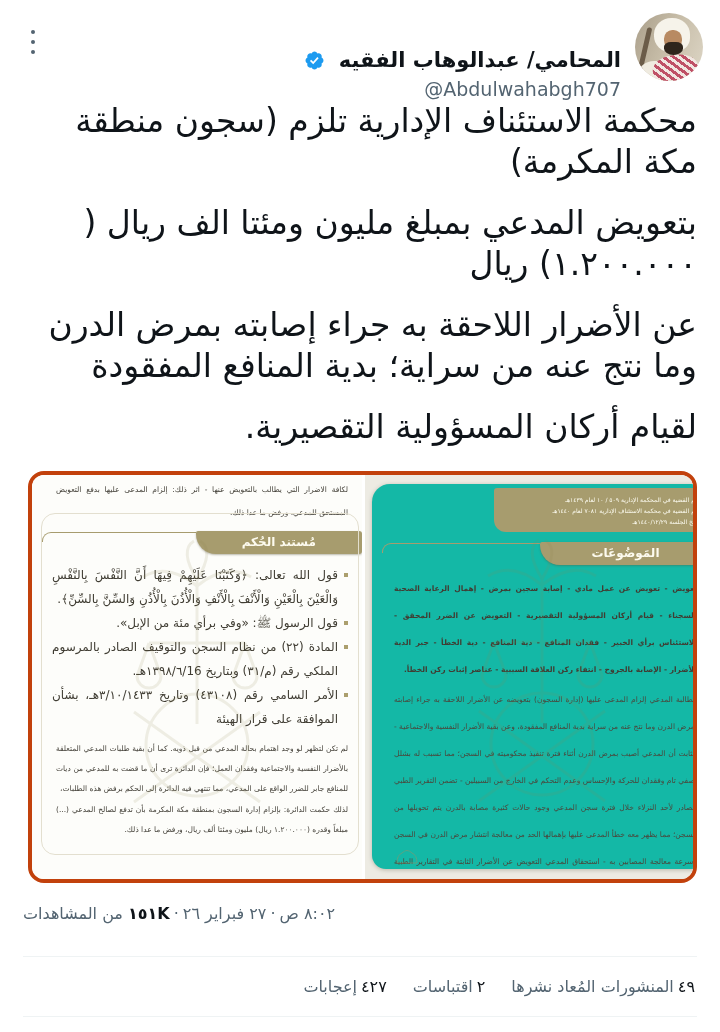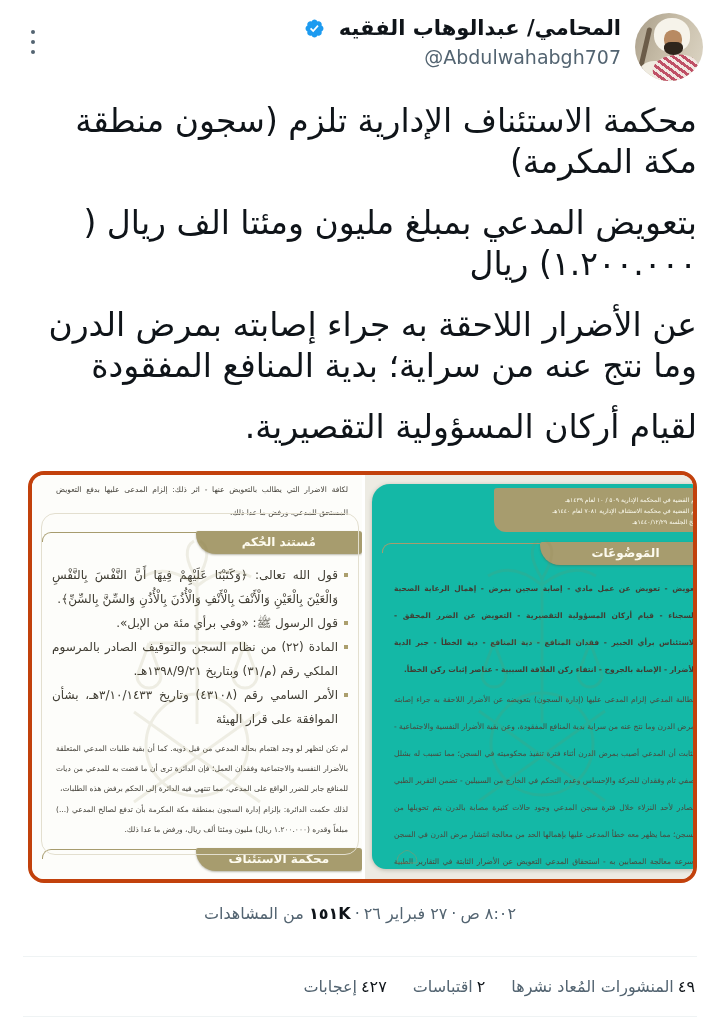--- a/index.html
+++ b/index.html
@@ -13,21 +13,21 @@
   .avatar { position:absolute; right:17px; top:13px; width:68px; height:68px; border-radius:50%; overflow:hidden;
             background:linear-gradient(115deg,#a99e8a 0%,#c6bca7 45%,#ded7c7 100%); }
   .avatar .ghutra { position:absolute; top:5px; right:13px; width:36px; height:34px; background:#f6f3ea; border-radius:48% 48% 42% 46%; }
   .avatar .face { position:absolute; top:17px; right:21px; width:18px; height:19px; background:#b88a62; border-radius:46%; }
   .avatar .beard { position:absolute; top:29px; right:20px; width:19px; height:13px; background:#2e2推51f; background:#2e251c; border-radius:38% 38% 52% 52%; }
   .avatar .shemagh { position:absolute; bottom:-6px; right:4px; width:46px; height:32px; transform:rotate(-9deg);
             background:repeating-linear-gradient(45deg,#bf5066 0 3px,#f1e6e1 3px 6px); border-radius:42% 46% 0 0; }
   .avatar .robe { position:absolute; bottom:-4px; right:34px; width:30px; height:24px; background:#efebe0; border-radius:50% 30% 0 0; }
   .avatar .sword { position:absolute; left:7px; top:14px; width:5px; height:48px; background:#6b5c49; border-radius:3px; transform:rotate(13deg); }
   .id-block { position:absolute; right:99px; top:16px; direction:rtl; text-align:right; }
-  .name-row { display:flex; align-items:center; gap:14px; direction:rtl; }
+  .name-row { display:flex; align-items:center; gap:14px; direction:rtl;margin-top:32px; }
   .display-name { font-size:21px; font-weight:bold; color:#0f1419; letter-spacing:-.2px; }
   .badge { width:21px; height:21px; flex:none; }
   .handle { font-size:19px; color:#536471; margin-top:6px; direction:ltr; text-align:right; }
 
   
   .tweet-text { padding:4px 23px 0 23px; direction:rtl; text-align:right; color:#0f1419; }
   .tweet-text p { font-size:33px; line-height:41px; margin-bottom:20px; font-weight:400; }
   .tweet-text p:last-child { margin-bottom:0; }
 
   
@@ -63,21 +63,21 @@
   .page-frame { position:absolute; left:9px; right:3px; top:38px; bottom:24px; border:1px solid #e3dfcf; border-radius:14px; pointer-events:none; }
   .judg-intro { margin:3px 14px 0 24px; font-size:7.5px; line-height:23px; text-align:justify; color:#45423a; }
   .judg-bullets { margin:9px 14px 0 20px; }
   .judg-bullet { display:flex; direction:rtl; gap:6px; font-size:12px; line-height:24px; text-align:justify; color:#403d33; }
   .judg-bullet .mark { flex:none; width:4px; height:4px; background:#ab9f6d; margin-top:10px; }
   .judg-closing { margin:8px 14px 0 24px; font-size:7.5px; line-height:20px; text-align:justify; color:#45423a; }
   .judg-closing p { margin-bottom:1px; }
   .footer-band { margin-top:8px; }
 
   
-  .meta { margin:18px 23px 0; direction:rtl; text-align:center; font-size:16px; color:#536471; line-height:26px; }
+  .meta { margin:18px 23px 0; direction:rtl; text-align:left; font-size:16px; color:#536471; line-height:26px; }
   .meta b { color:#0f1419; font-weight:bold; }
   .meta .sep { margin:0 4px; }
   .divider { height:1px; background:#eff3f4; margin:0 23px; }
   .d1 { margin-top:29px; }
   .engagement { margin:0 23px; padding:17px 2px 16px; direction:rtl; display:flex; gap:26px; font-size:16px; line-height:26px; }
   .eng-item { color:#536471; cursor:pointer; white-space:nowrap; }
   .eng-item b { color:#0f1419; font-weight:normal; margin-left:4px; }
 </style>
 </head>
 <body>
@@ -148,37 +148,33 @@
             <span>قول الله تعالى: ﴿وَكَتَبْنَا عَلَيْهِمْ فِيهَا أَنَّ النَّفْسَ بِالنَّفْسِ وَالْعَيْنَ بِالْعَيْنِ وَالْأَنْفَ بِالْأَنْفِ وَالْأُذُنَ بِالْأُذُنِ وَالسِّنَّ بِالسِّنِّ﴾.</span>
           </div>
 
           <div class="judg-bullet">
             <span class="mark"></span>
             <span>قول الرسول ﷺ: «وفي برأي مئة من الإبل».</span>
           </div>
 
           <div class="judg-bullet">
             <span class="mark"></span>
-            <span>المادة (٢٢) من نظام السجن والتوقيف الصادر بالمرسوم الملكي رقم (م/٣١) وبتاريخ ١٣٩٨/9/٢١هـ.</span>
+            <span>المادة (٢٢) من نظام السجن والتوقيف الصادر بالمرسوم الملكي رقم (م/٣١) وبتاريخ ١٣٩٨/٦/16هـ.</span>
           </div>
 
           <div class="judg-bullet">
             <span class="mark"></span>
             <span>الأمر السامي رقم (٤٣١٠٨) وتاريخ ٣/١٠/١٤٣٣هـ، بشأن الموافقة على قرار الهيئة</span>
           </div>
         </div>
       <div class="judg-closing">
 
       <p>لم تكن لتظهر لو وجد اهتمام بحالة المدعي من قبل ذويه. كما أن بقية طلبات المدعي المتعلقة بالأضرار النفسية والاجتماعية وفقدان العمل؛ فإن الدائرة ترى أن ما قضت به للمدعي من ديات للمنافع جابر للضرر الواقع على المدعي، مما تنتهي فيه الدائرة إلى الحكم برفض هذه الطلبات،</p>
           <p>لذلك حكمت الدائرة: بإلزام إدارة السجون بمنطقة مكة المكرمة بأن تدفع لصالح المدعي (...) مبلغاً وقدره (١.٢٠٠.٠٠٠ ريال) مليون ومئتا ألف ريال، ورفض ما عدا ذلك.</p>
         </div>
-      <div class="band-row footer-band">
-        <div class="band-rule"></div>
-        <div class="ribbon">محكمة الاستئناف</div>
-      </div>
     </div>
 
     <div class="att-cell cell-right doc">
       <div class="page">
         <svg class="watermark" width="190" height="300" viewBox="0 0 120 200">
           <g stroke="#8d854f" fill="none" stroke-width="2">
             <path d="M60 30 v40"></path>
               <path d="M60 34 q-20 -16 -36 -6"></path>
               <path d="M60 34 q20 -16 36 -6"></path>
             <path d="M60 30 q-12 -20 -2 -26"></path>

